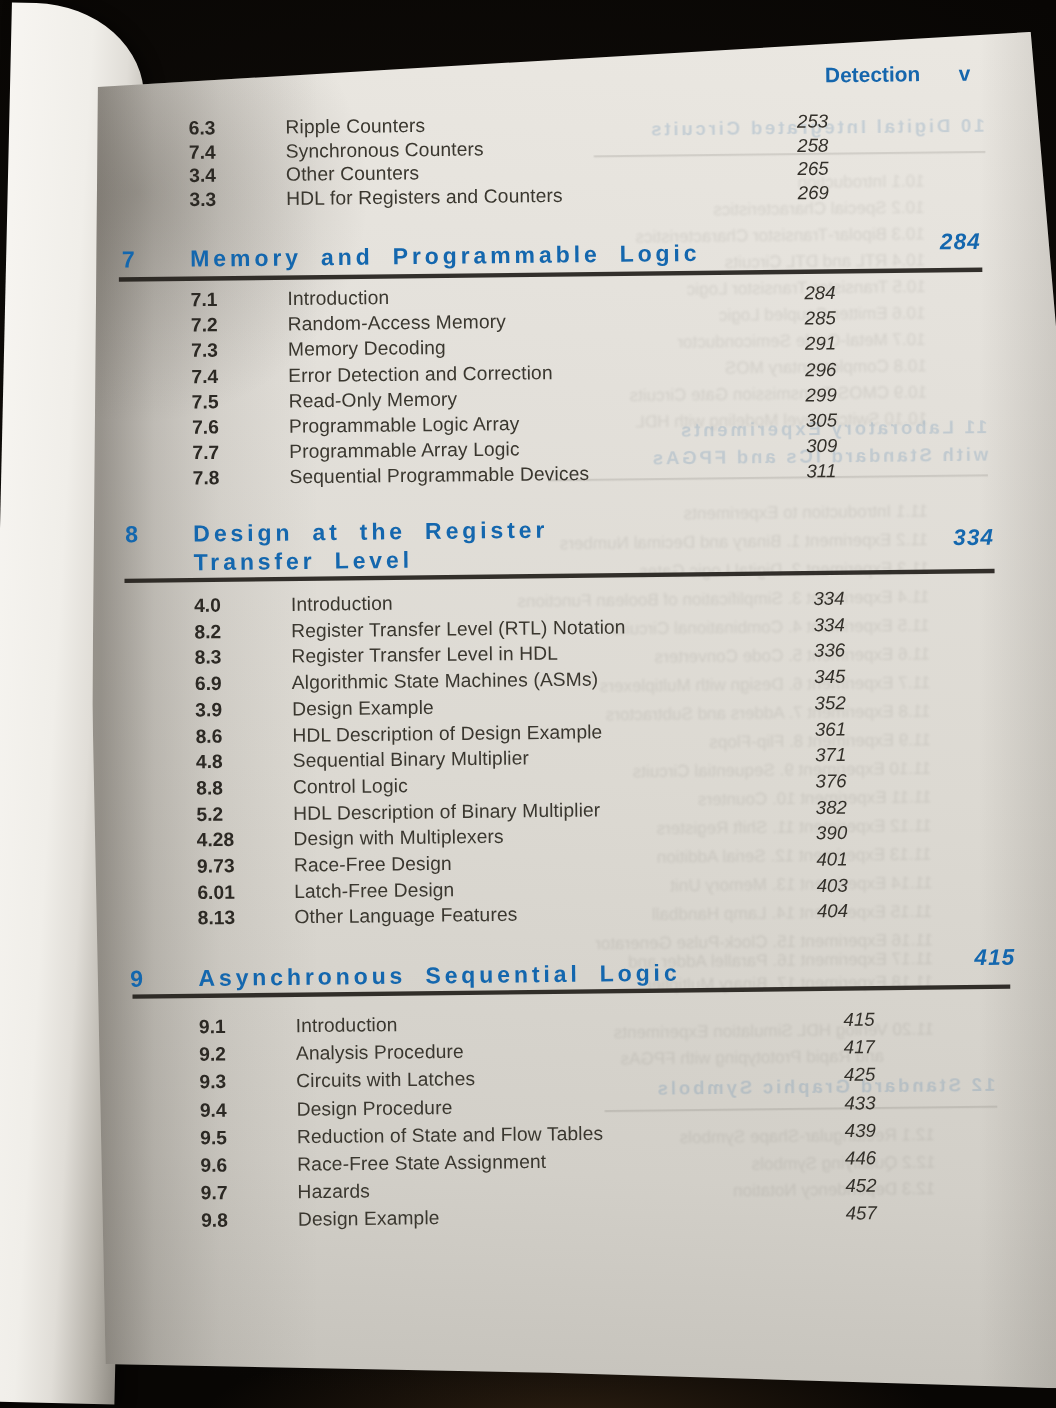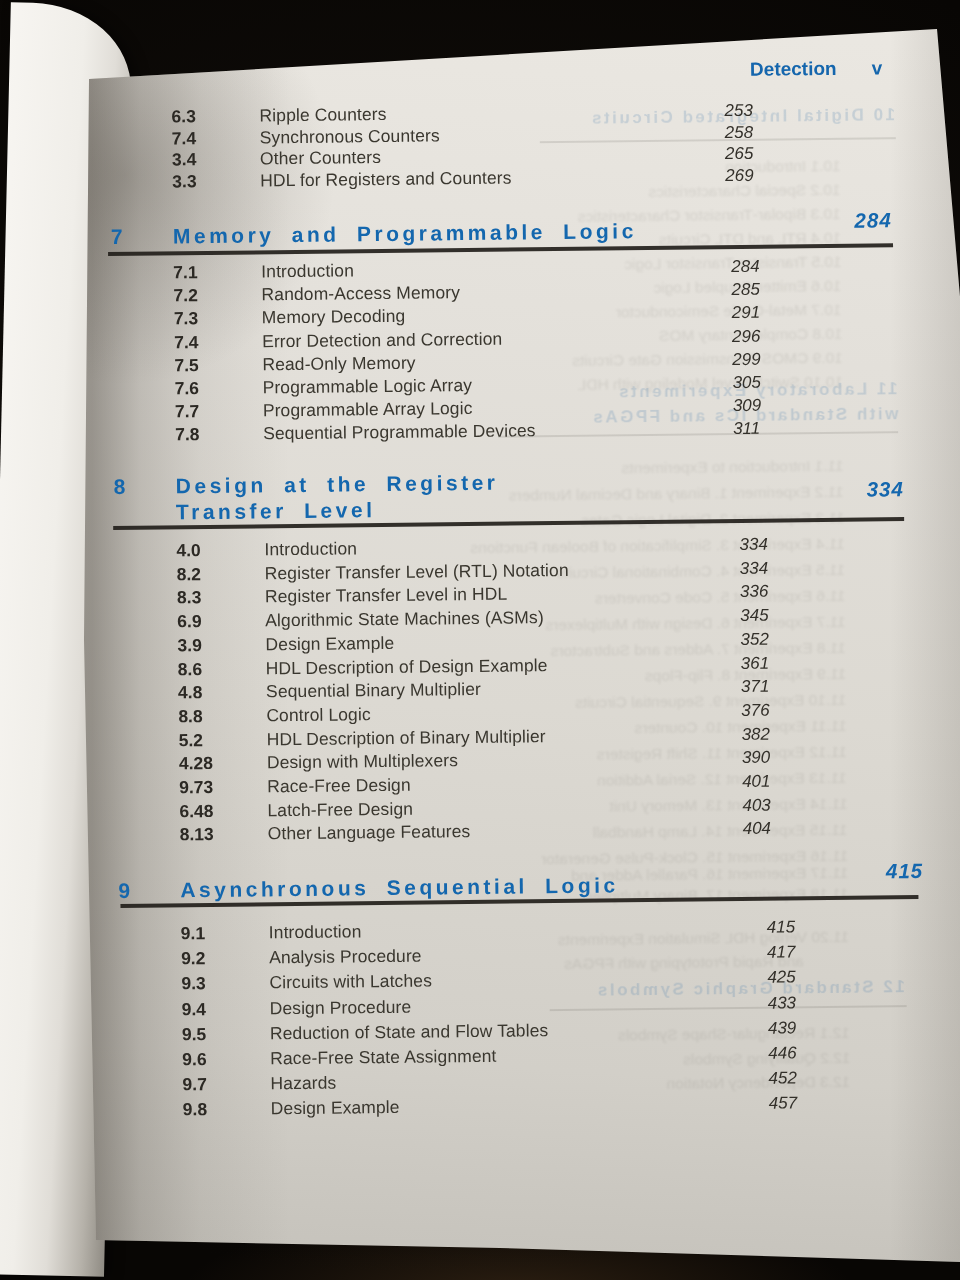--- a/index.html
+++ b/index.html
@@ -250,21 +250,21 @@
             <span class="num">4.28</span>
             <span class="title">Design with Multiplexers</span>
             <span class="pg">390</span>
           </div>
           <div class="row">
             <span class="num">9.73</span>
             <span class="title">Race-Free Design</span>
             <span class="pg">401</span>
           </div>
           <div class="row">
-            <span class="num">6.48</span>
+            <span class="num">6.01</span>
             <span class="title">Latch-Free Design</span>
             <span class="pg">403</span>
           </div>
           <div class="row">
             <span class="num">8.13</span>
             <span class="title">Other Language Features</span>
             <span class="pg">404</span>
           </div>
         </div>
 

